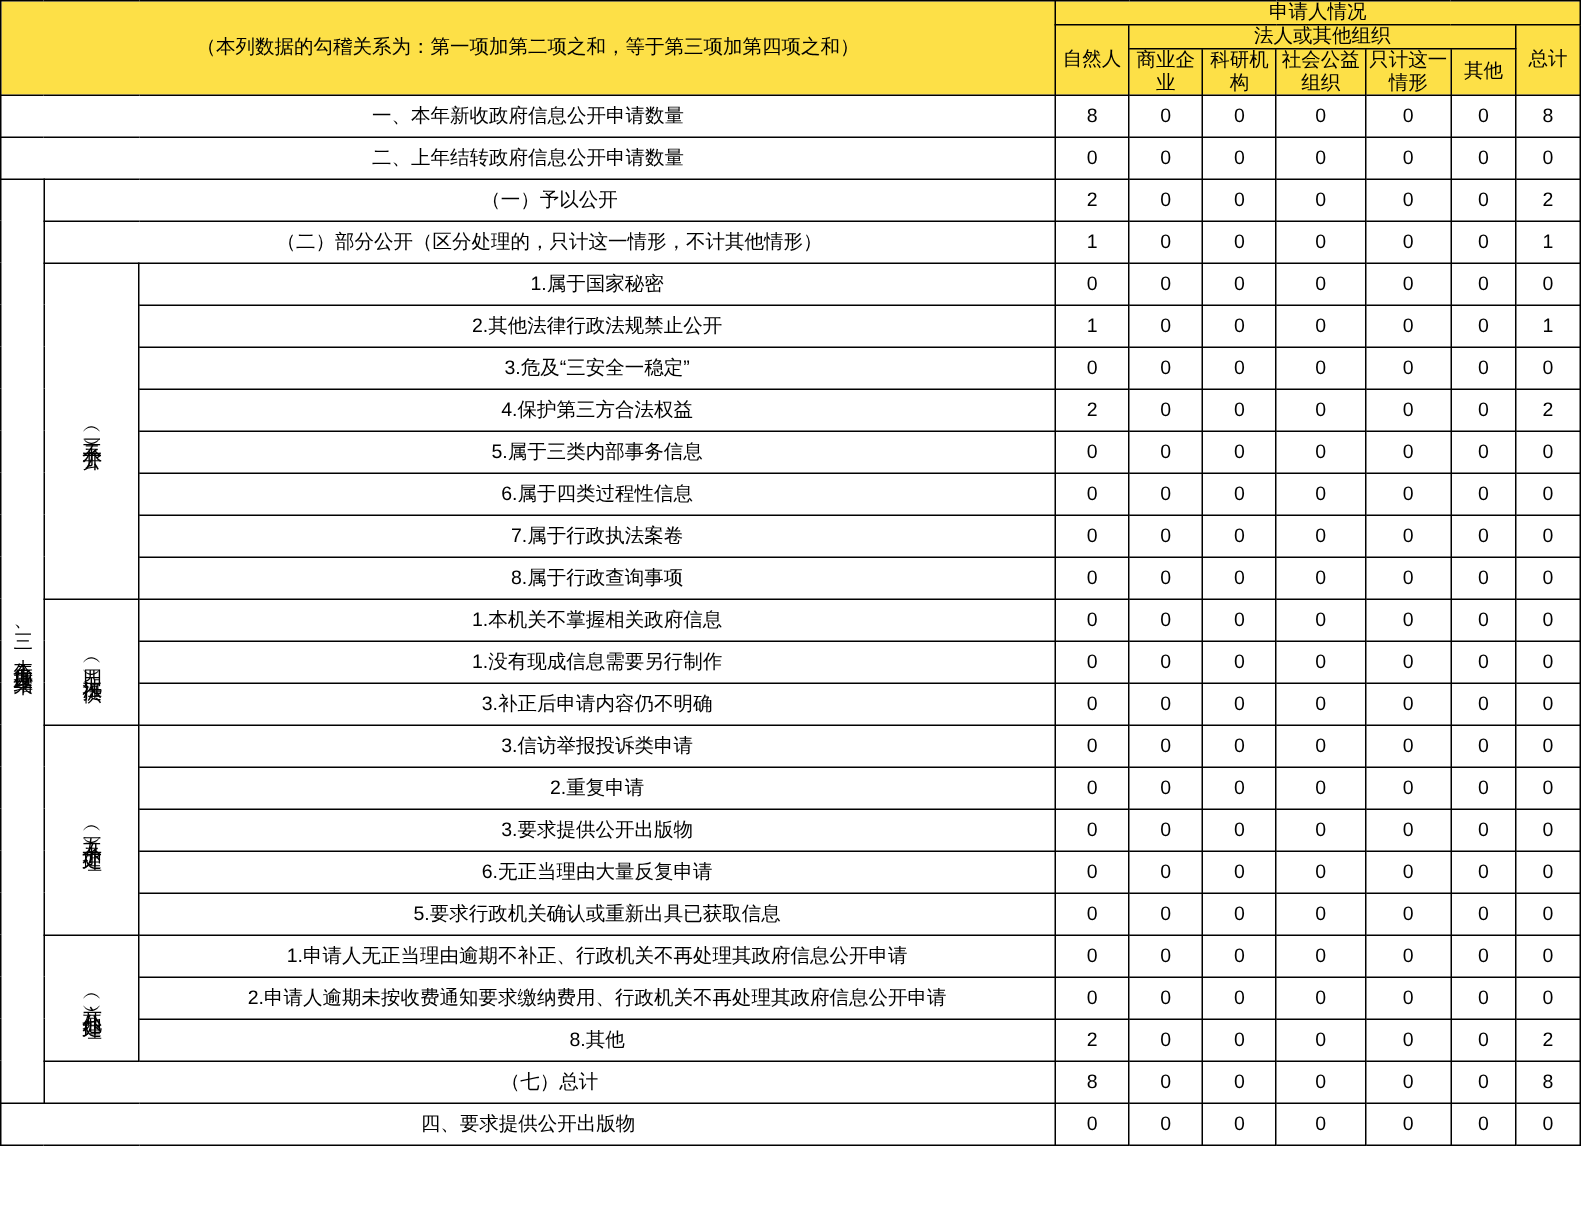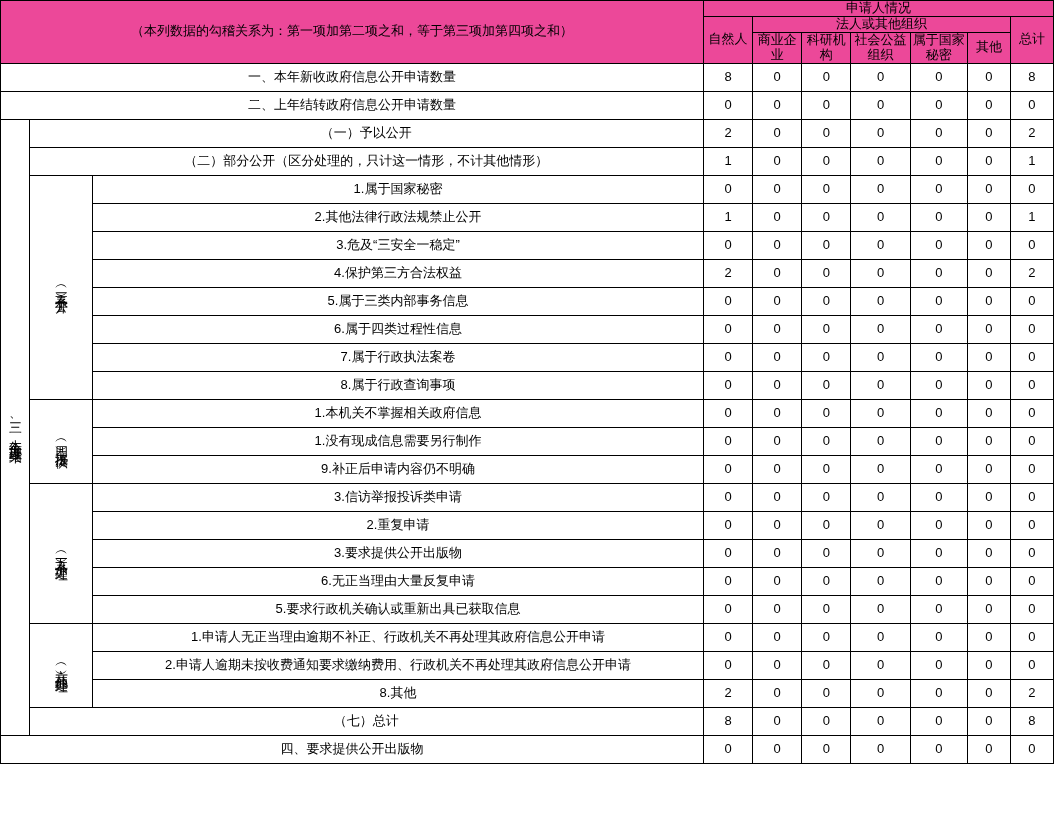--- a/index.html
+++ b/index.html
@@ -27,21 +27,21 @@
     border: 1px solid #000000;
     padding: 0 2px;
     text-align: center;
     vertical-align: middle;
     font-weight: normal;
     font-size: 13px;
     line-height: 1.15;
     word-break: break-all;
   }
   .hdr {
-    background: #ec4899;
+    background: #fde047;
   }
   .hdr-note {
     font-size: 13.5px;
     padding: 4px 8px;
     line-height: 1.4;
   }
   .vtext {
     writing-mode: vertical-rl;
     text-orientation: upright;
     letter-spacing: 2px;
@@ -94,21 +94,21 @@
     <tr>
       <td class="hdr" rowspan="2">自然人</td>
       <td class="hdr" colspan="5">法人或其他组织</td>
       <td class="hdr" rowspan="2">总计</td>
     </tr>
 
     <tr>
       <td class="hdr wrapcell">商业企业</td>
       <td class="hdr wrapcell">科研机构</td>
       <td class="hdr wrapcell">社会公益组织</td>
-      <td class="hdr wrapcell">属于国家秘密</td>
+      <td class="hdr wrapcell">只计这一情形</td>
       <td class="hdr wrapcell">其他</td>
     </tr>
 
     <tr style="height:28px">
       <td class="rowlabel" colspan="3">一、本年新收政府信息公开申请数量</td>
       <td class="num">8</td>
       <td class="num">0</td>
       <td class="num">0</td>
       <td class="num">0</td>
       <td class="num">0</td>
@@ -253,21 +253,21 @@
       <td class="rowlabel">1.没有现成信息需要另行制作</td>
       <td class="num">0</td>
       <td class="num">0</td>
       <td class="num">0</td>
       <td class="num">0</td>
       <td class="num">0</td>
       <td class="num">0</td>
       <td class="num">0</td>
     </tr>
     <tr style="height:28px">
-      <td class="rowlabel">9.补正后申请内容仍不明确</td>
+      <td class="rowlabel">3.补正后申请内容仍不明确</td>
       <td class="num">0</td>
       <td class="num">0</td>
       <td class="num">0</td>
       <td class="num">0</td>
       <td class="num">0</td>
       <td class="num">0</td>
       <td class="num">0</td>
     </tr>
 
     <tr style="height:28px">

